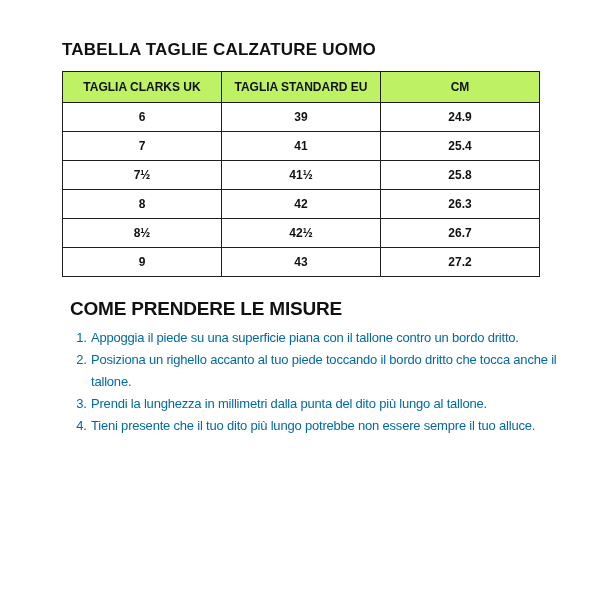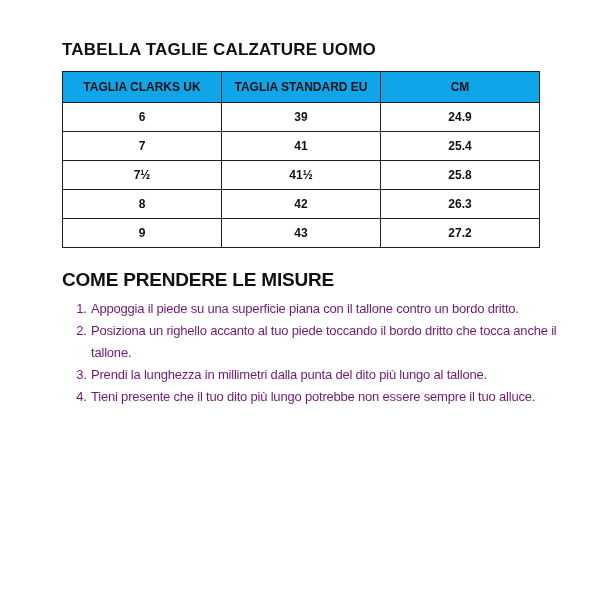--- a/index.html
+++ b/index.html
@@ -39,44 +39,44 @@
   table.size-table td {
     border: 1px solid #1f1f1f;
     text-align: center;
     vertical-align: middle;
     font-weight: 700;
     font-size: 12px;
     color: #111111;
     padding: 0;
   }
   table.size-table th {
-    background: #0ea5e9;
+    background: #bef264;
     height: 30px;
   }
   table.size-table td {
     height: 28px;
     background: #ffffff;
   }
   .subtitle {
-    margin: 21px 0 7px 0;
+    margin: 21px 0 7px 8px;
     font-size: 19px;
     line-height: 22px;
     font-weight: 700;
     letter-spacing: -0.2px;
     color: #111111;
     white-space: nowrap;
   }
   ol.instructions {
     margin: 0;
     padding-left: 28px;
     width: 470px;
     font-size: 13px;
     line-height: 22px;
     letter-spacing: -0.2px;
-    color: #701a75;
+    color: #0369a1;
   }
   ol.instructions li {
     padding-left: 1px;
   }
 </style>
 </head>
 <body>
 
 <div class="page">
 
@@ -105,20 +105,25 @@
           <td>7½</td>
           <td>41½</td>
           <td>25.8</td>
         </tr>
         <tr>
           <td>8</td>
           <td>42</td>
           <td>26.3</td>
         </tr>
         <tr>
+          <td>8½</td>
+          <td>42½</td>
+          <td>26.7</td>
+        </tr>
+        <tr>
           <td>9</td>
           <td>43</td>
           <td>27.2</td>
         </tr>
       </tbody>
   </table>
 
   <h2 class="subtitle">COME PRENDERE LE MISURE</h2>
 
   <ol class="instructions" id="instructions-list">

